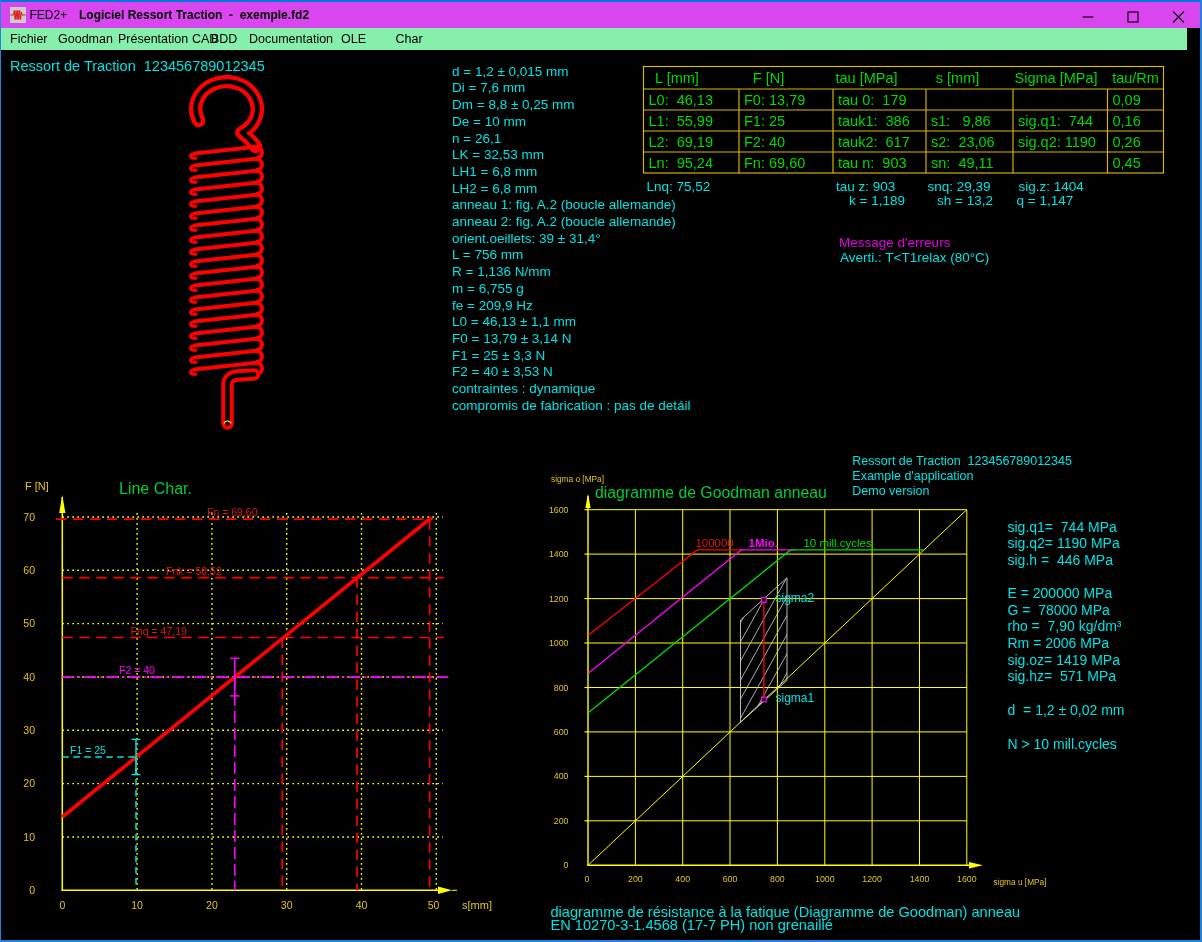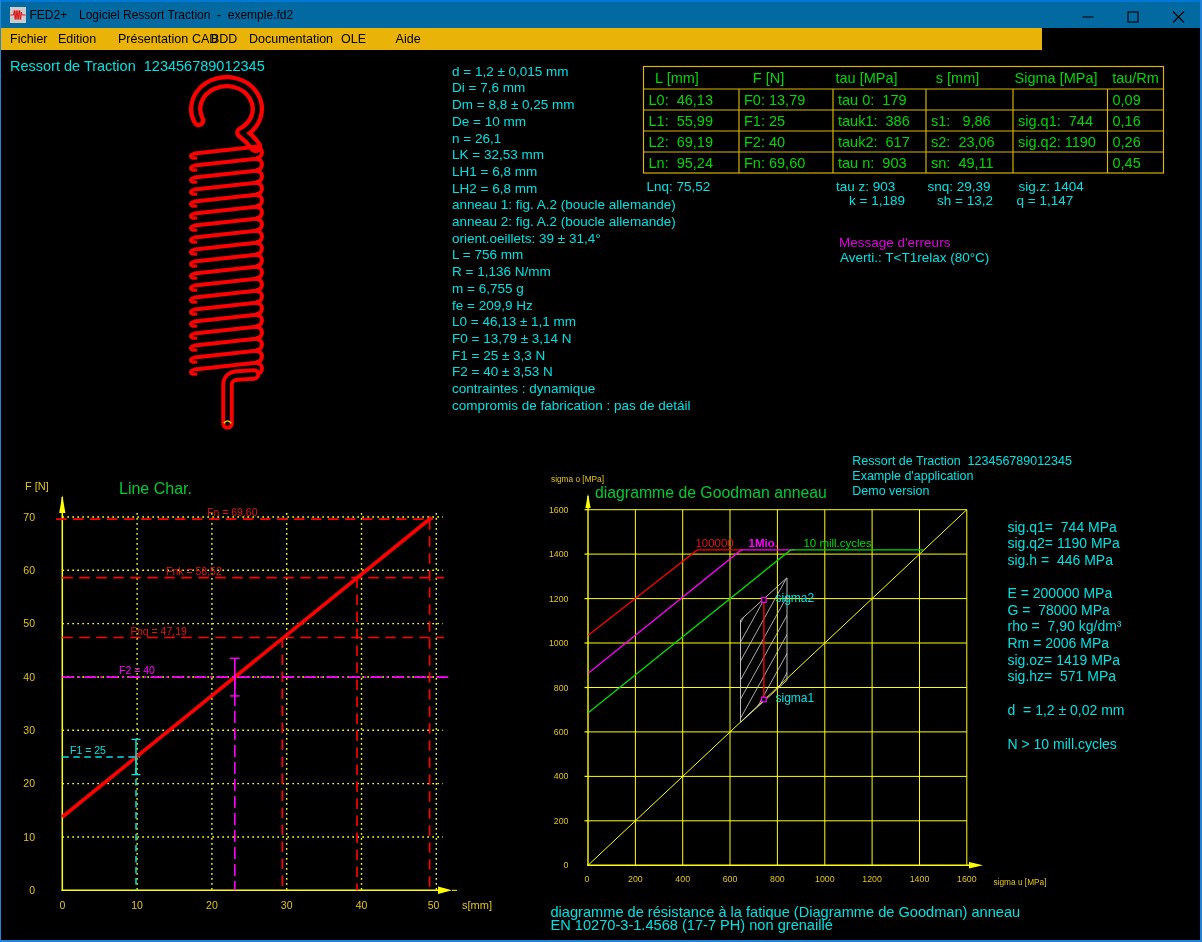--- a/index.html
+++ b/index.html
@@ -1,22 +1,22 @@
 <!DOCTYPE html>
 <html><head><meta charset="utf-8">
 <style>
 html,body{margin:0;padding:0;background:#000;}
 #win{position:relative;width:1202px;height:942px;background:#000;overflow:hidden;
   font-family:"Liberation Sans",sans-serif;}
 #topline{position:absolute;left:0;top:0;width:1202px;height:2px;background:#0078d7;}
 #lbord{position:absolute;left:0;top:0;width:1px;height:942px;background:#2083dc;}
 #rbord{position:absolute;right:0;top:0;width:2px;height:942px;background:#2083dc;}
 #bbord{position:absolute;left:0;bottom:0;width:1202px;height:2px;background:#2083dc;}
-#titlebar{position:absolute;left:1px;top:2px;width:1200px;height:26px;background:#0369a1;color:#000;font-size:12px;}
-#menubar{position:absolute;left:1px;top:28px;width:1041px;height:22px;background:#eab308;color:#000;font-size:12.5px;}
+#titlebar{position:absolute;left:1px;top:2px;width:1200px;height:26px;background:#d946ef;color:#000;font-size:12px;}
+#menubar{position:absolute;left:1px;top:28px;width:1186px;height:22px;background:#86efac;color:#000;font-size:12.5px;}
 .mi{position:absolute;top:4px;}
 #svg0{position:absolute;left:0;top:0;}
 </style></head><body>
 <div id="win">
 <svg id="svg0" width="1202" height="942" viewBox="0 0 1202 942">
 <rect x="0" y="0" width="1202" height="942" fill="#000"></rect>
 
 <path d="M 198.6,120.5 A 30.8 27.3 0 1 1 241.9,132.6 Q 250,138.5 255.5,146.5" fill="none" stroke="#ff0000" stroke-width="13.4" stroke-linecap="round" stroke-linejoin="round"></path>
 <path d="M 198.6,120.5 A 30.8 27.3 0 1 1 241.9,132.6 Q 250,138.5 255.5,146.5" fill="none" stroke="#000000" stroke-width="4.8" stroke-linecap="round" stroke-linejoin="round"></path>
 <path d="M 258,146.5 L 194.5,153.5 M 257.4,147.3 A 4.5 5.2 0 0 1 257.4,157.7 M 258,158.5 L 194.5,165.5 M 257.4,159.3 A 4.5 5.2 0 0 1 257.4,169.7 M 258,170.5 L 194.5,177.5 M 257.4,171.3 A 4.5 5.2 0 0 1 257.4,181.7 M 258,182.5 L 194.5,189.5 M 257.4,183.3 A 4.5 5.2 0 0 1 257.4,193.7 M 258,194.5 L 194.5,201.5 M 257.4,195.3 A 4.5 5.2 0 0 1 257.4,205.7 M 258,206.5 L 194.5,213.5 M 257.4,207.3 A 4.5 5.2 0 0 1 257.4,217.7 M 258,218.5 L 194.5,225.5 M 257.4,219.3 A 4.5 5.2 0 0 1 257.4,229.7 M 258,230.5 L 194.5,237.5 M 257.4,231.3 A 4.5 5.2 0 0 1 257.4,241.7 M 258,242.5 L 194.5,249.5 M 257.4,243.3 A 4.5 5.2 0 0 1 257.4,253.7 M 258,254.5 L 194.5,261.5 M 257.4,255.3 A 4.5 5.2 0 0 1 257.4,265.7 M 258,266.5 L 194.5,273.5 M 257.4,267.3 A 4.5 5.2 0 0 1 257.4,277.7 M 258,278.5 L 194.5,285.5 M 257.4,279.3 A 4.5 5.2 0 0 1 257.4,289.7 M 258,290.5 L 194.5,297.5 M 257.4,291.3 A 4.5 5.2 0 0 1 257.4,301.7 M 258,302.5 L 194.5,309.5 M 257.4,303.3 A 4.5 5.2 0 0 1 257.4,313.7 M 258,314.5 L 194.5,321.5 M 257.4,315.3 A 4.5 5.2 0 0 1 257.4,325.7 M 258,326.5 L 194.5,333.5 M 257.4,327.3 A 4.5 5.2 0 0 1 257.4,337.7 M 258,338.5 L 194.5,345.5 M 257.4,339.3 A 4.5 5.2 0 0 1 257.4,349.7 M 258,350.5 L 194.5,357.5 M 257.4,351.3 A 4.5 5.2 0 0 1 257.4,361.7 M 258,362.5 L 194.5,369.5 M 257.4,363.3 A 4.5 5.2 0 0 1 257.4,373.7" fill="none" stroke="#ff0000" stroke-width="4.1" stroke-linecap="round"></path>
@@ -231,36 +231,36 @@
 <text x="550.5" y="916.6" font-size="14.6" fill="#00e2e2">diagramme de résistance à la fatique (Diagramme de Goodman) anneau</text>
 <text x="550.5" y="929.8" font-size="14.6" fill="#00e2e2">EN 10270-3-1.4568 (17-7 PH) non grenaillé</text>
 </svg>
 <div id="topline"></div>
 <div id="titlebar">
 <svg style="position:absolute;left:9px;top:5px" width="16" height="16" viewBox="0 0 16 16">
 <rect width="16" height="16" fill="#ccc"></rect>
 <path d="M0.5,8 H3.5 M3.5,8 L4.3,3.5 5.2,12.5 6.1,3.5 7,12.5 7.9,3.5 8.8,12.5 9.7,3.5 10.6,12.5 11.4,5 12,8 M12,8 H15.5" stroke="#dd1111" stroke-width="0.95" fill="none"></path>
 </svg>
 <span style="position:absolute;left:28.5px;top:6px;">FED2+</span>
-<span style="position:absolute;left:78px;top:6px;">Logiciel Ressort Traction&nbsp;&nbsp;-&nbsp;&nbsp;exemple.fd2</span>
+<span style="position:absolute;left:78px;top:6px;font-weight:bold;">Logiciel Ressort Traction&nbsp;&nbsp;-&nbsp;&nbsp;exemple.fd2</span>
 <svg style="position:absolute;left:1081px;top:0" width="12" height="26" viewBox="0 0 12 26">
         <line x1="0.5" y1="15" x2="11.5" y2="15" stroke="#000" stroke-width="1.1"></line>
       </svg>
 <svg style="position:absolute;left:1126px;top:0" width="12" height="26" viewBox="0 0 12 26">
         <rect x="1" y="10" width="10" height="10" fill="none" stroke="#000" stroke-width="1.1"></rect>
       </svg>
 <svg style="position:absolute;left:1171px;top:0" width="13" height="26" viewBox="0 0 13 26">
         <path d="M1,9.5 L12,20.5 M12,9.5 L1,20.5" stroke="#000" stroke-width="1.1"></path>
       </svg>
 </div>
 <div id="menubar">
 <span class="mi" style="left:9px">Fichier</span>
-<span class="mi" style="left:57px">Edition</span>
+<span class="mi" style="left:57px">Goodman</span>
 <span class="mi" style="left:117px">Présentation</span>
 <span class="mi" style="left:191px">CAD</span>
 <span class="mi" style="left:210px">BDD</span>
 <span class="mi" style="left:248px">Documentation</span>
 <span class="mi" style="left:340px">OLE</span>
-<span class="mi" style="left:394.6px">Aide</span>
+<span class="mi" style="left:394.6px">Char</span>
 </div>
 <div id="lbord"></div>
     <div id="rbord"></div>
     <div id="bbord"></div>
 </div>
 </body></html>

